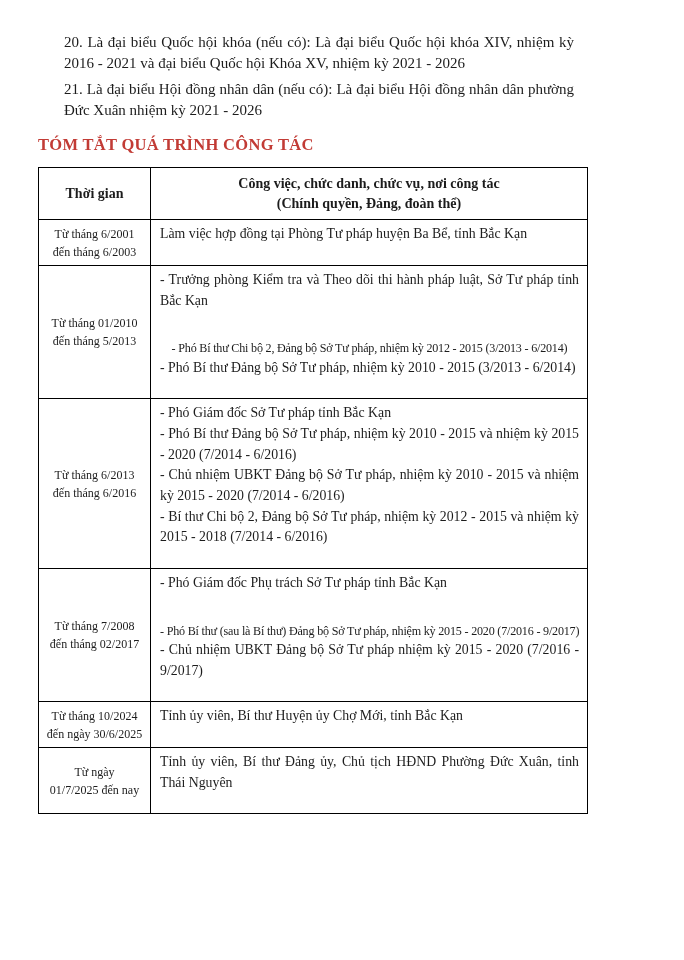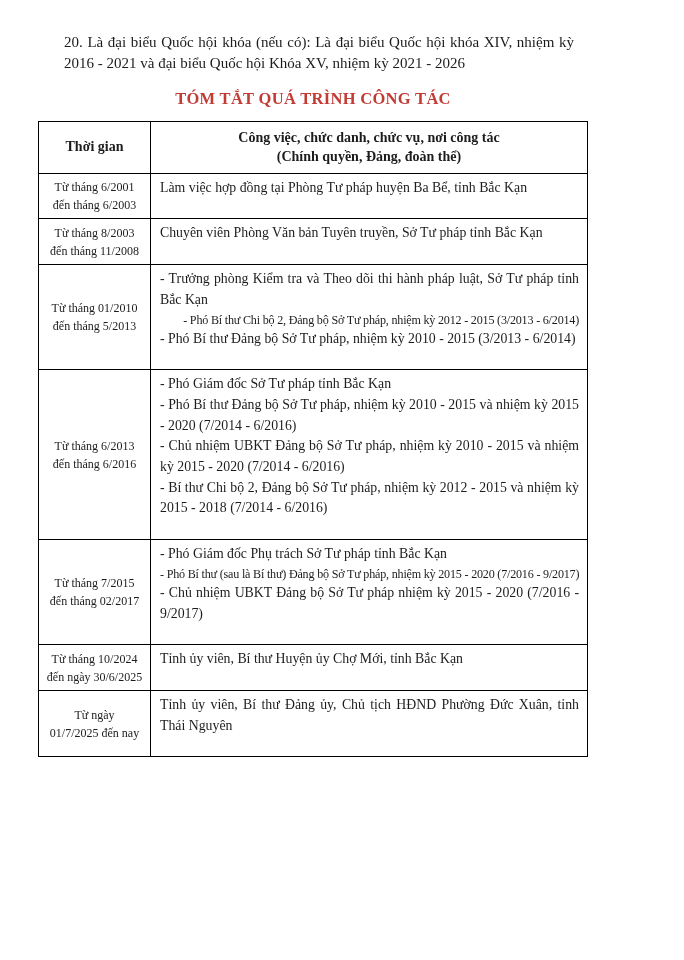--- a/index.html
+++ b/index.html
@@ -21,21 +21,20 @@
     padding: 0 14px 0 26px;
   }
   .intro p {
     font-size: 15px;
     line-height: 1.42;
     text-align: justify;
     margin-bottom: 4px;
   }
   
   .title {
-    text-align: center;
     font-size: 16.5px;
     font-weight: bold;
     letter-spacing: 0.3px;
     margin: 14px 0 12px 0;
   }
   
   table.career {
     width: 100%;
     border-collapse: collapse;
     table-layout: fixed;
@@ -63,31 +62,33 @@
     line-height: 1.5;
     padding: 4px 8px 20px 9px;
     text-align: justify;
   }
   .duty-line { display: block; }
   .duty-line.condensed {
     font-size: 12.1px;
     letter-spacing: -0.2px;
     white-space: nowrap;
     overflow: hidden;
-    text-align: right;
+    text-align: center;
+    margin-top: 28px;
   }
   .time-line { display: block; }
 </style>
 </head>
 <body>
 
 <div class="page">
 
   <div class="intro" id="intro-section">
       <p>20. Là đại biểu Quốc hội khóa (nếu có): Là đại biểu Quốc hội khóa XIV, nhiệm kỳ 2016 - 2021 và đại biểu Quốc hội Khóa XV, nhiệm kỳ 2021 - 2026</p>
+      <p>21. Là đại biểu Hội đồng nhân dân (nếu có): Là đại biểu Hội đồng nhân dân phường Đức Xuân nhiệm kỳ 2021 - 2026</p>
     </div>
 
   <h1 class="title" style="color: rgb(194, 59, 53);">TÓM TẮT QUÁ TRÌNH CÔNG TÁC</h1>
 
   <table class="career">
     <colgroup>
       <col class="time-col">
       <col class="duty-col">
     </colgroup>
     <thead>
@@ -104,29 +105,20 @@
     <td class="time-cell">
             <span class="time-line">Từ tháng 6/2001</span>
             <span class="time-line">đến tháng 6/2003</span>
           </td>
     <td class="duty-cell">
             <span class="duty-line">Làm việc hợp đồng tại Phòng Tư pháp huyện Ba Bể, tỉnh Bắc Kạn</span>
           </td>
   </tr>
         <tr>
     <td class="time-cell">
-            <span class="time-line">Từ tháng 8/2003</span>
-            <span class="time-line">đến tháng 11/2008</span>
-          </td>
-    <td class="duty-cell">
-            <span class="duty-line">Chuyên viên Phòng Văn bản Tuyên truyền, Sở Tư pháp tỉnh Bắc Kạn</span>
-          </td>
-  </tr>
-        <tr>
-    <td class="time-cell">
             <span class="time-line">Từ tháng 01/2010</span>
             <span class="time-line">đến tháng 5/2013</span>
           </td>
     <td class="duty-cell">
             <span class="duty-line">- Trưởng phòng Kiểm tra và Theo dõi thi hành pháp luật, Sở Tư pháp tỉnh Bắc Kạn</span>
             <span class="duty-line condensed">- Phó Bí thư Chi bộ 2, Đảng bộ Sở Tư pháp, nhiệm kỳ 2012 - 2015 (3/2013 - 6/2014)</span>
             <span class="duty-line">- Phó Bí thư Đảng bộ Sở Tư pháp, nhiệm kỳ 2010 - 2015 (3/2013 - 6/2014)</span>
           </td>
   </tr>
         <tr>
@@ -136,21 +128,21 @@
           </td>
     <td class="duty-cell">
             <span class="duty-line">- Phó Giám đốc Sở Tư pháp tỉnh Bắc Kạn</span>
             <span class="duty-line">- Phó Bí thư Đảng bộ Sở Tư pháp, nhiệm kỳ 2010 - 2015 và nhiệm kỳ 2015 - 2020 (7/2014 - 6/2016)</span>
             <span class="duty-line">- Chủ nhiệm UBKT Đảng bộ Sở Tư pháp, nhiệm kỳ 2010 - 2015 và nhiệm kỳ 2015 - 2020 (7/2014 - 6/2016)</span>
             <span class="duty-line">- Bí thư Chi bộ 2, Đảng bộ Sở Tư pháp, nhiệm kỳ 2012 - 2015 và nhiệm kỳ 2015 - 2018 (7/2014 - 6/2016)</span>
           </td>
   </tr>
         <tr>
     <td class="time-cell">
-            <span class="time-line">Từ tháng 7/2015</span>
+            <span class="time-line">Từ tháng 7/2008</span>
             <span class="time-line">đến tháng 02/2017</span>
           </td>
     <td class="duty-cell">
             <span class="duty-line">- Phó Giám đốc Phụ trách Sở Tư pháp tỉnh Bắc Kạn</span>
             <span class="duty-line condensed">- Phó Bí thư (sau là Bí thư) Đảng bộ Sở Tư pháp, nhiệm kỳ 2015 - 2020 (7/2016 - 9/2017)</span>
             <span class="duty-line">- Chủ nhiệm UBKT Đảng bộ Sở Tư pháp nhiệm kỳ 2015 - 2020 (7/2016 - 9/2017)</span>
           </td>
   </tr>
         <tr>
     <td class="time-cell">

